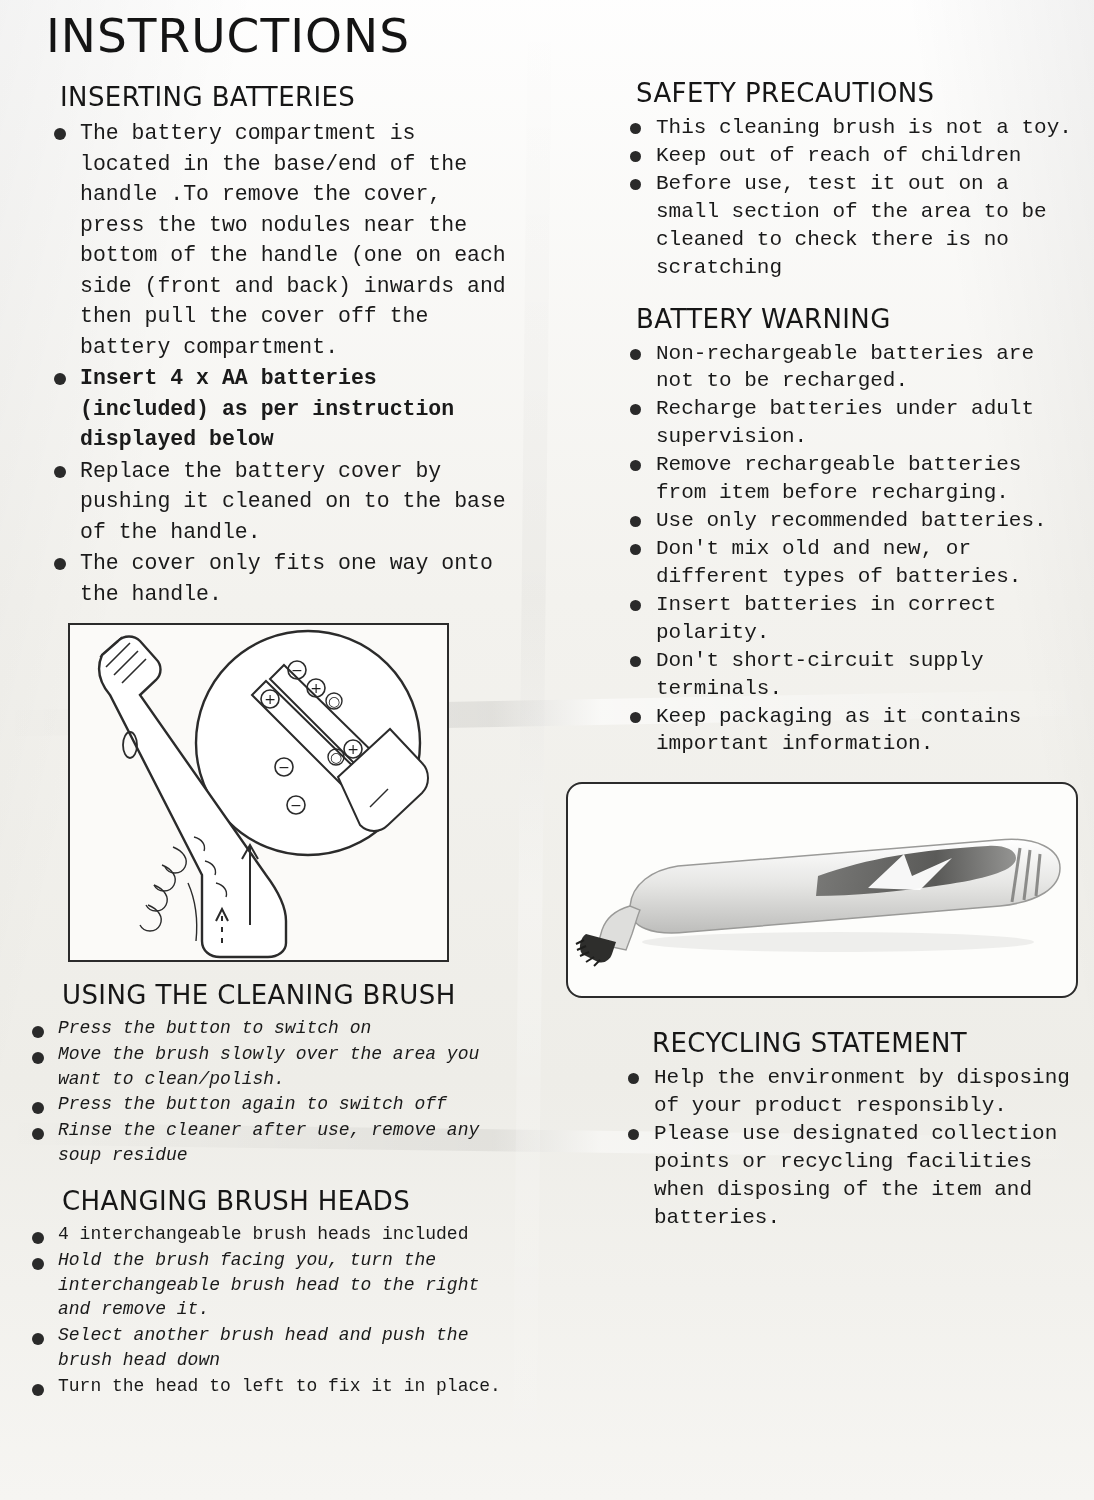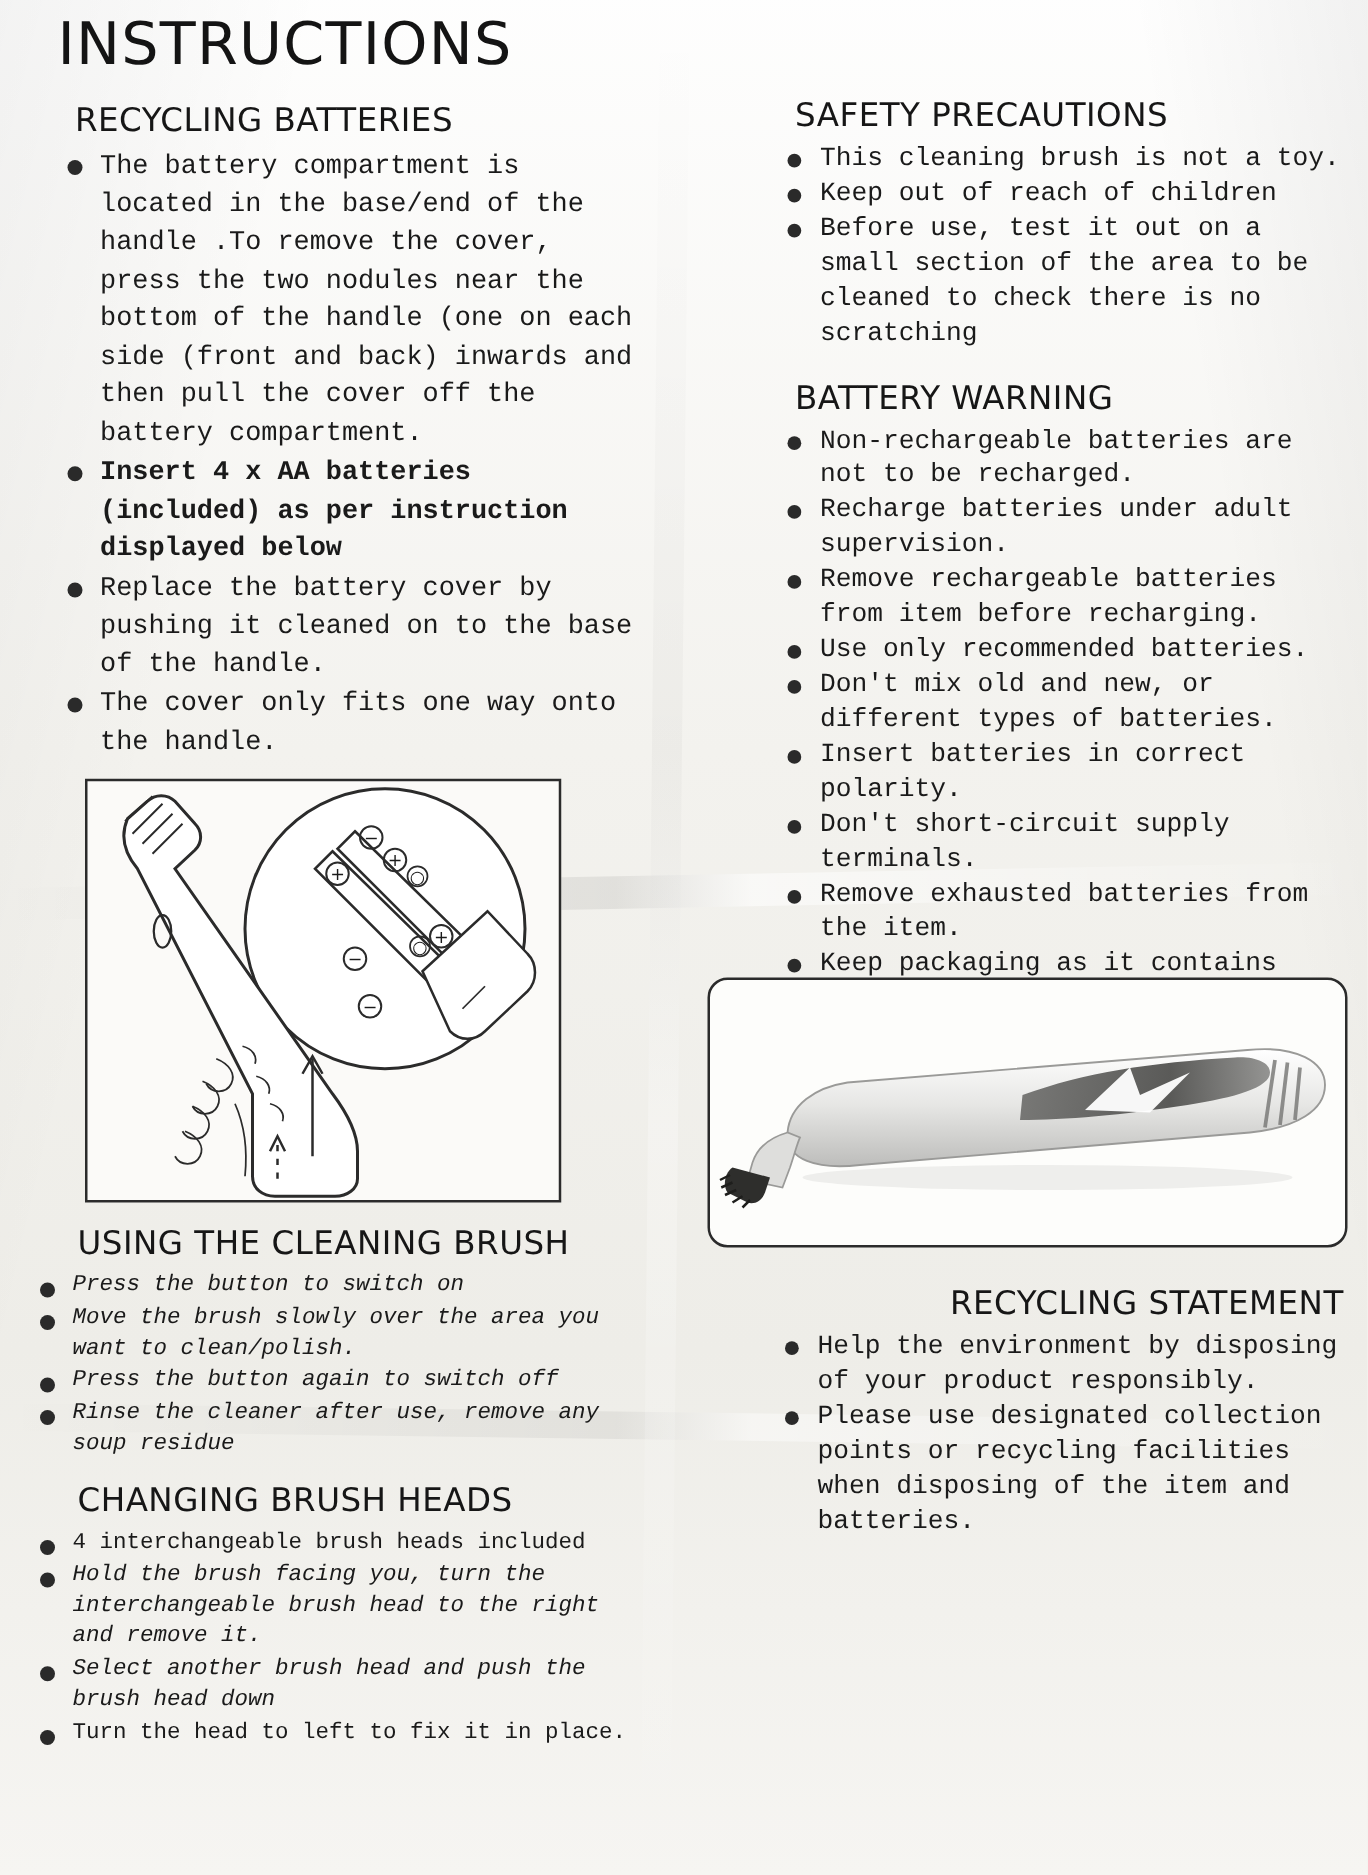--- a/index.html
+++ b/index.html
@@ -136,38 +136,38 @@
     top: 980px;
     width: 490px;
   }
   .lower-right {
     position: absolute;
     left: 620px;
     top: 1028px;
     width: 455px;
   }
   .lower-left h2.heading { margin-left: 38px; }
-  .lower-right h2.heading { margin-left: 32px; text-align: right; }
+  .lower-right h2.heading { margin-left: 32px; }
 
   .italic-block li { font-style: italic; }
 </style>
 </head>
 <body>
 
 <div class="paper"></div>
 <div class="crease c1"></div>
 <div class="crease c2"></div>
 <div class="crease c3"></div>
 
 <div class="page">
 
   <h1 class="title">INSTRUCTIONS</h1>
 
   <div class="col-left">
-    <h2 class="heading">RECYCLING BATTERIES</h2>
+    <h2 class="heading">INSERTING BATTERIES</h2>
     <ul class="bullets">
       <li>The battery compartment is located in the base/end of the handle .To remove the cover, press the two  nodules near the bottom of  the handle (one on each  side (front and back)  inwards and then pull the cover off  the battery compartment.</li>
       <li class="bold-item">Insert 4 x AA batteries (included) as per instruction displayed below</li>
       <li>Replace the battery cover by pushing it cleaned on to the base of the handle.</li>
       <li>The cover only fits one way onto the handle.</li>
     </ul>
   </div>
 
   <div class="col-right">
     <h2 class="heading tight">SAFETY PRECAUTIONS</h2>
@@ -179,21 +179,20 @@
 
     <h2 class="heading tight" style="margin-top:22px;">BATTERY WARNING</h2>
     <ul class="bullets rt">
       <li>Non-rechargeable batteries are not to be recharged.</li>
       <li>Recharge batteries under adult supervision.</li>
       <li>Remove rechargeable batteries from item before recharging.</li>
       <li>Use only recommended batteries.</li>
       <li>Don't mix old and new, or different types of batteries.</li>
       <li>Insert batteries in correct polarity.</li>
       <li>Don't short-circuit supply terminals.</li>
-      <li>Remove exhausted batteries from the item.</li>
       <li>Keep packaging as it contains important information.</li>
     </ul>
   </div>
 
   <div class="figure-battery">
     <svg viewBox="0 0 377 335" width="377" height="335">
       <g fill="none" stroke="#2b2b2b" stroke-width="2.2">
 
         <circle cx="238" cy="118" r="112" fill="#ffffff" stroke="#2b2b2b" stroke-width="2.4"></circle>
 

